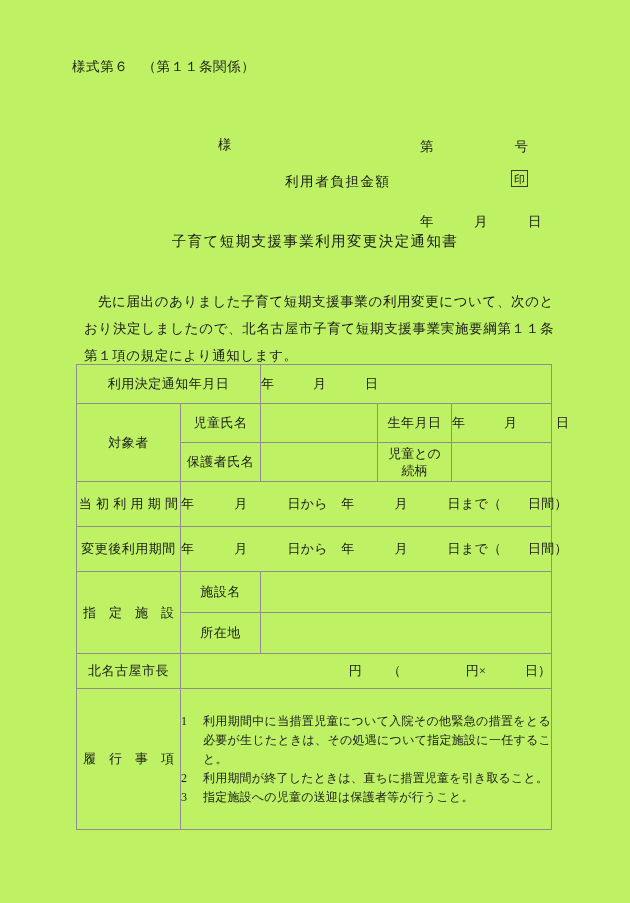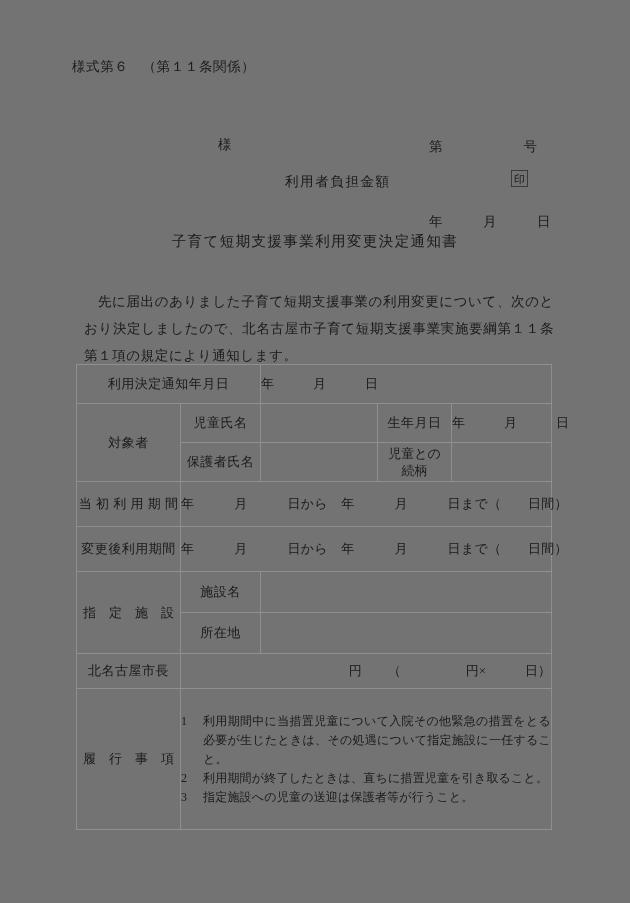--- a/index.html
+++ b/index.html
@@ -15,21 +15,21 @@
     font-family: "Liberation Serif", "DejaVu Serif", serif;
     color: #1a1a1a;
     overflow: hidden;
   }
 
   .page {
     position: absolute;
     inset: 0;
     width: 630px;
     height: 903px;
-    background: #737373;
+    background: #bef264;
   }
 
   
   .form-no {
     position: absolute;
     left: 72px;
     top: 58px;
     font-size: 13.5px;
     letter-spacing: 0.6px;
     white-space: pre;
@@ -38,21 +38,20 @@
   .doc-number-block {
     position: absolute;
     left: 420px;
     top: 84px;
     font-size: 13.5px;
     line-height: 25px;
     white-space: pre;
   }
   .doc-number-block .line {
     white-space: pre;
-    margin-left: 9px;
   }
 
   .addressee {
     position: absolute;
     left: 218px;
     top: 136px;
     font-size: 13.5px;
     white-space: pre;
   }
 

